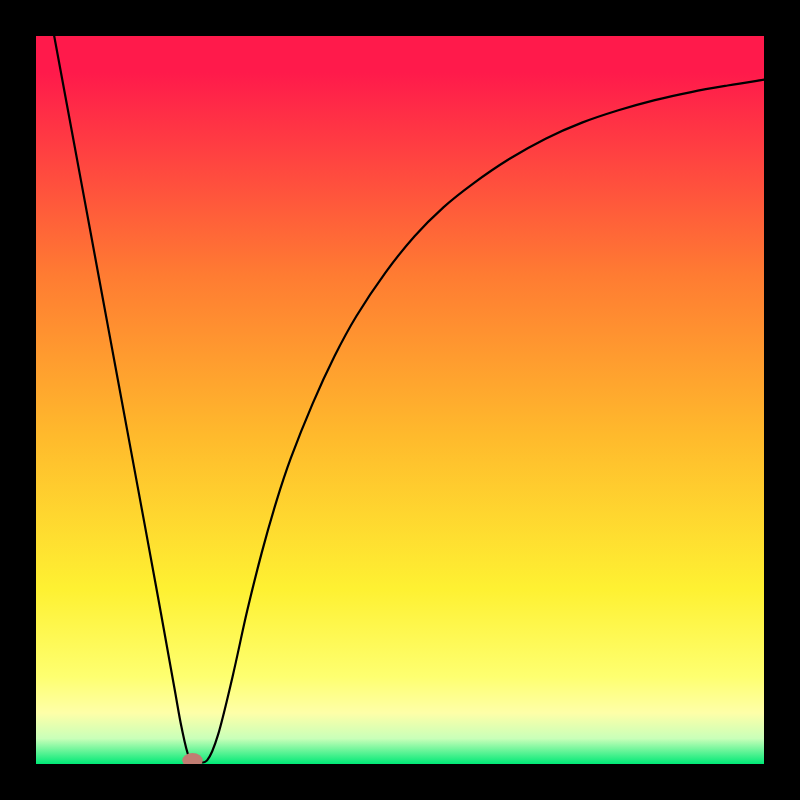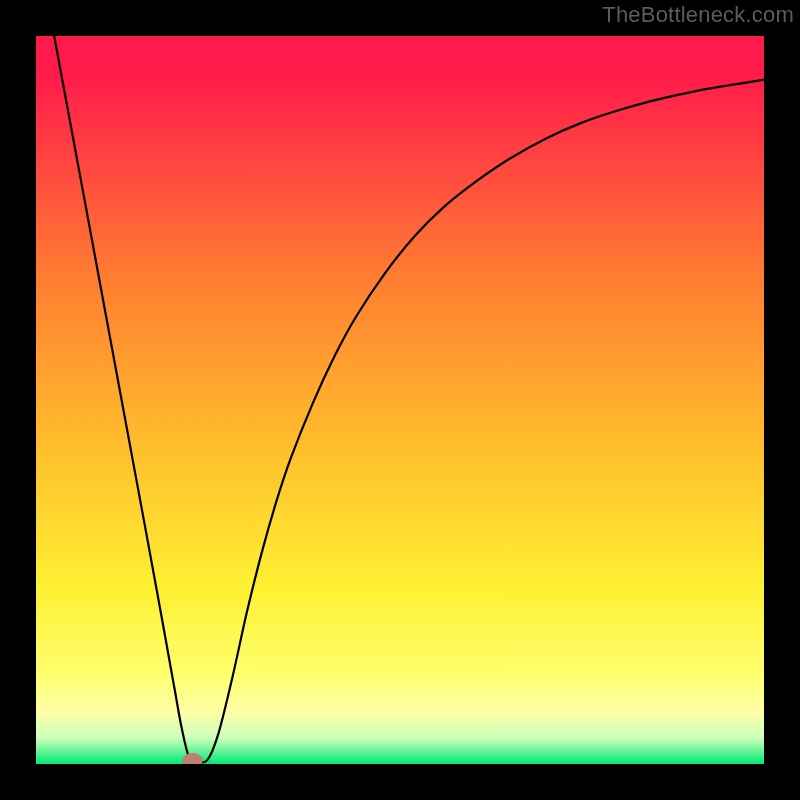--- a/index.html
+++ b/index.html
@@ -26,21 +26,20 @@
     letter-spacing: 0.2px;
   }
   svg {
     display: block;
   }
 </style>
 </head>
 <body>
 
 <div class="container">
-  <div class="watermark">TheBottleneck.com</div>
 
   <svg id="chart" width="800" height="800" viewBox="0 0 800 800">
     <defs>
       <linearGradient id="bg-grad" x1="0" y1="0" x2="0" y2="1">
           <stop offset="0.00%" stop-color="#ff1a4b"></stop>
           <stop offset="5.00%" stop-color="#ff1a4b"></stop>
           <stop offset="33.00%" stop-color="#ff7c32"></stop>
           <stop offset="55.00%" stop-color="#ffba2c"></stop>
           <stop offset="76.00%" stop-color="#fef132"></stop>
           <stop offset="88.00%" stop-color="#feff70"></stop>

